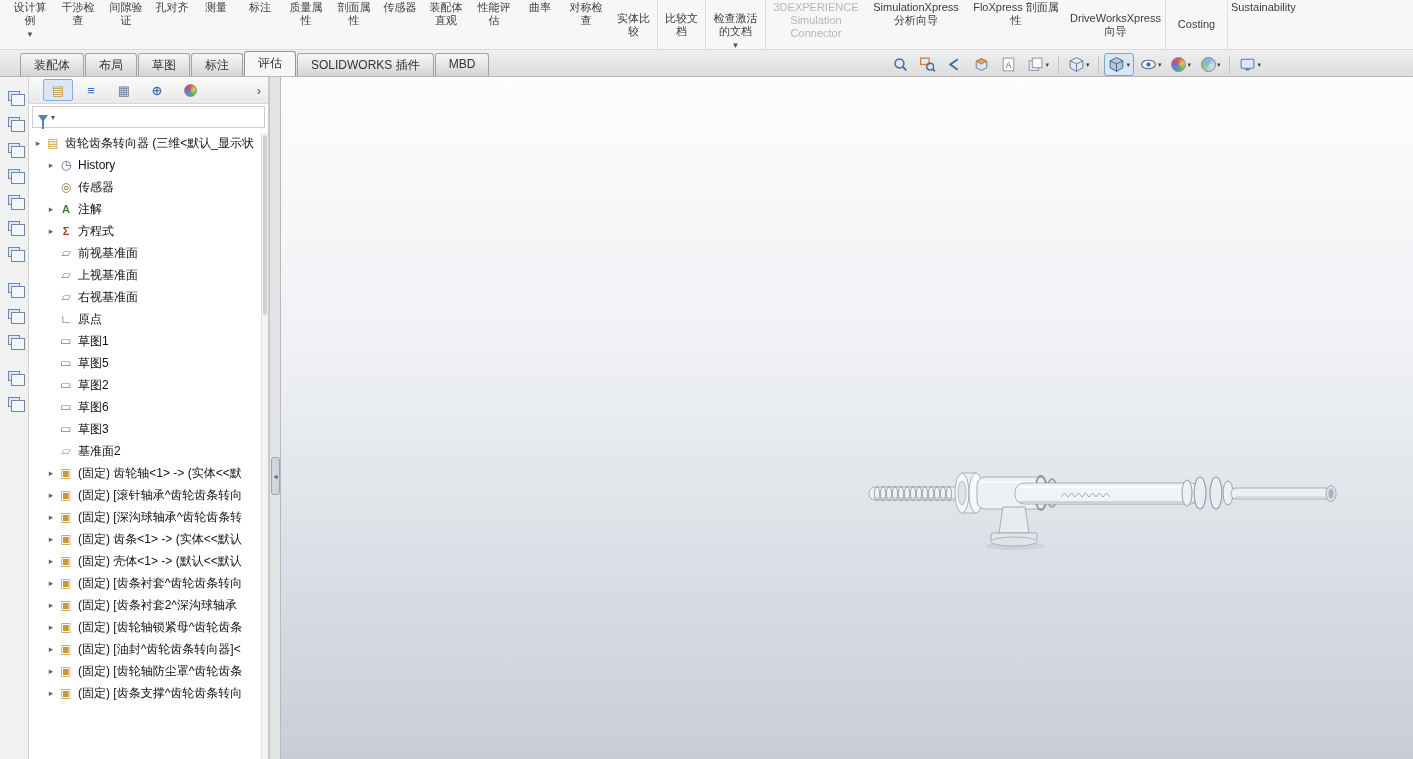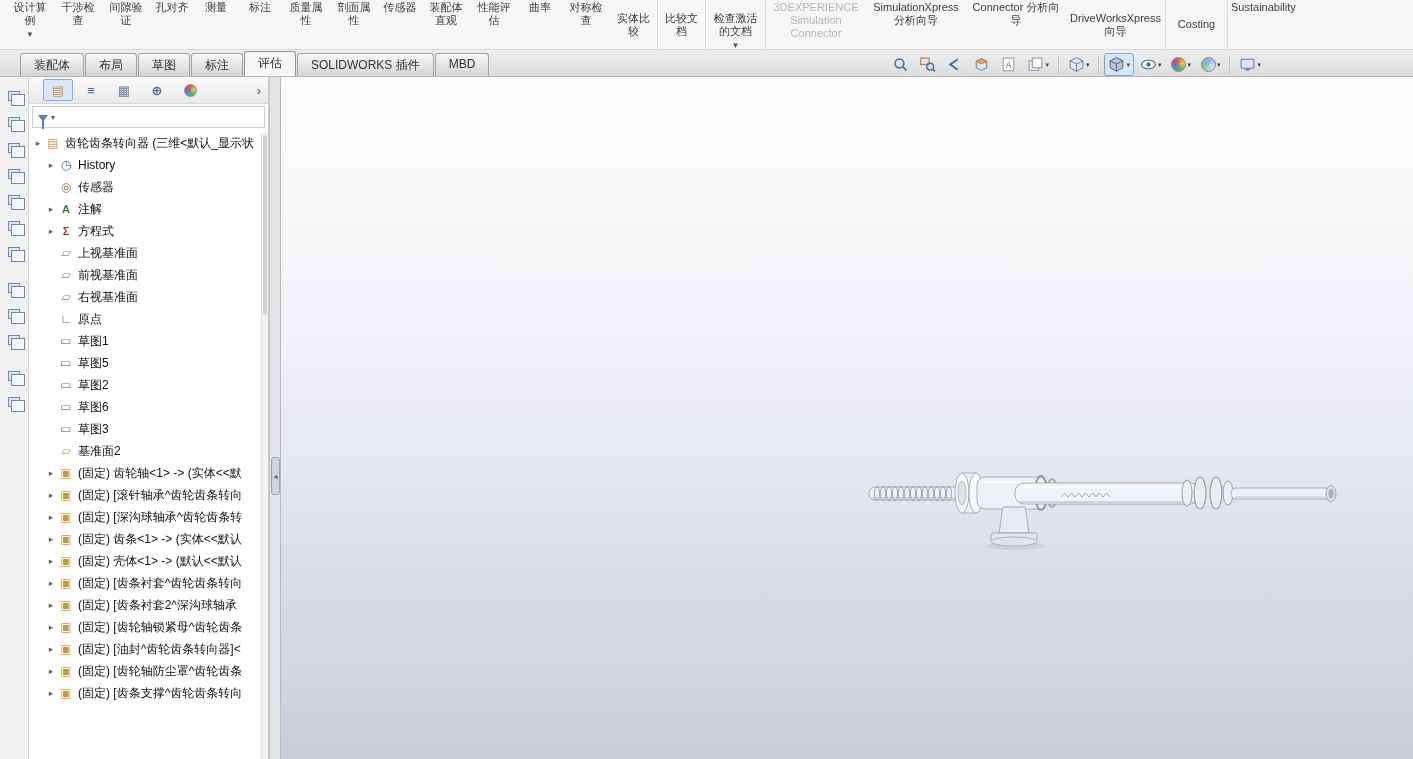--- a/index.html
+++ b/index.html
@@ -178,21 +178,21 @@
         <span class="ribbon-label">3DEXPERIENCE Simulation Connector</span>
         <span class="ribbon-caret" style="visibility: hidden;">▼</span>
       </div>
 
       <div class="ribbon-item en">
         <span class="ribbon-label">SimulationXpress 分析向导</span>
         <span class="ribbon-caret" style="visibility: hidden;">▼</span>
       </div>
 
       <div class="ribbon-item en">
-        <span class="ribbon-label">Connector 分析向导</span>
+        <span class="ribbon-label">FloXpress 剖面属性</span>
         <span class="ribbon-caret" style="visibility: hidden;">▼</span>
       </div>
 
       <div class="ribbon-item en groupend">
         <span class="ribbon-label">DriveWorksXpress 向导</span>
         <span class="ribbon-caret" style="visibility: hidden;">▼</span>
       </div>
 
       <div class="ribbon-item en groupend">
         <span class="ribbon-label">Costing</span>
@@ -400,27 +400,27 @@
 
           <div class="tree-row">
             <span class="expander">▸</span>
             <span class="ti equations"></span>
             <span class="tree-label">方程式</span>
           </div>
 
           <div class="tree-row">
             <span class="expander" style="visibility: hidden;">▸</span>
             <span class="ti plane"></span>
+            <span class="tree-label">前视基准面</span>
+          </div>
+
+          <div class="tree-row">
+            <span class="expander" style="visibility: hidden;">▸</span>
+            <span class="ti plane"></span>
             <span class="tree-label">上视基准面</span>
-          </div>
-
-          <div class="tree-row">
-            <span class="expander" style="visibility: hidden;">▸</span>
-            <span class="ti plane"></span>
-            <span class="tree-label">前视基准面</span>
           </div>
 
           <div class="tree-row">
             <span class="expander" style="visibility: hidden;">▸</span>
             <span class="ti plane"></span>
             <span class="tree-label">右视基准面</span>
           </div>
 
           <div class="tree-row">
             <span class="expander" style="visibility: hidden;">▸</span>

